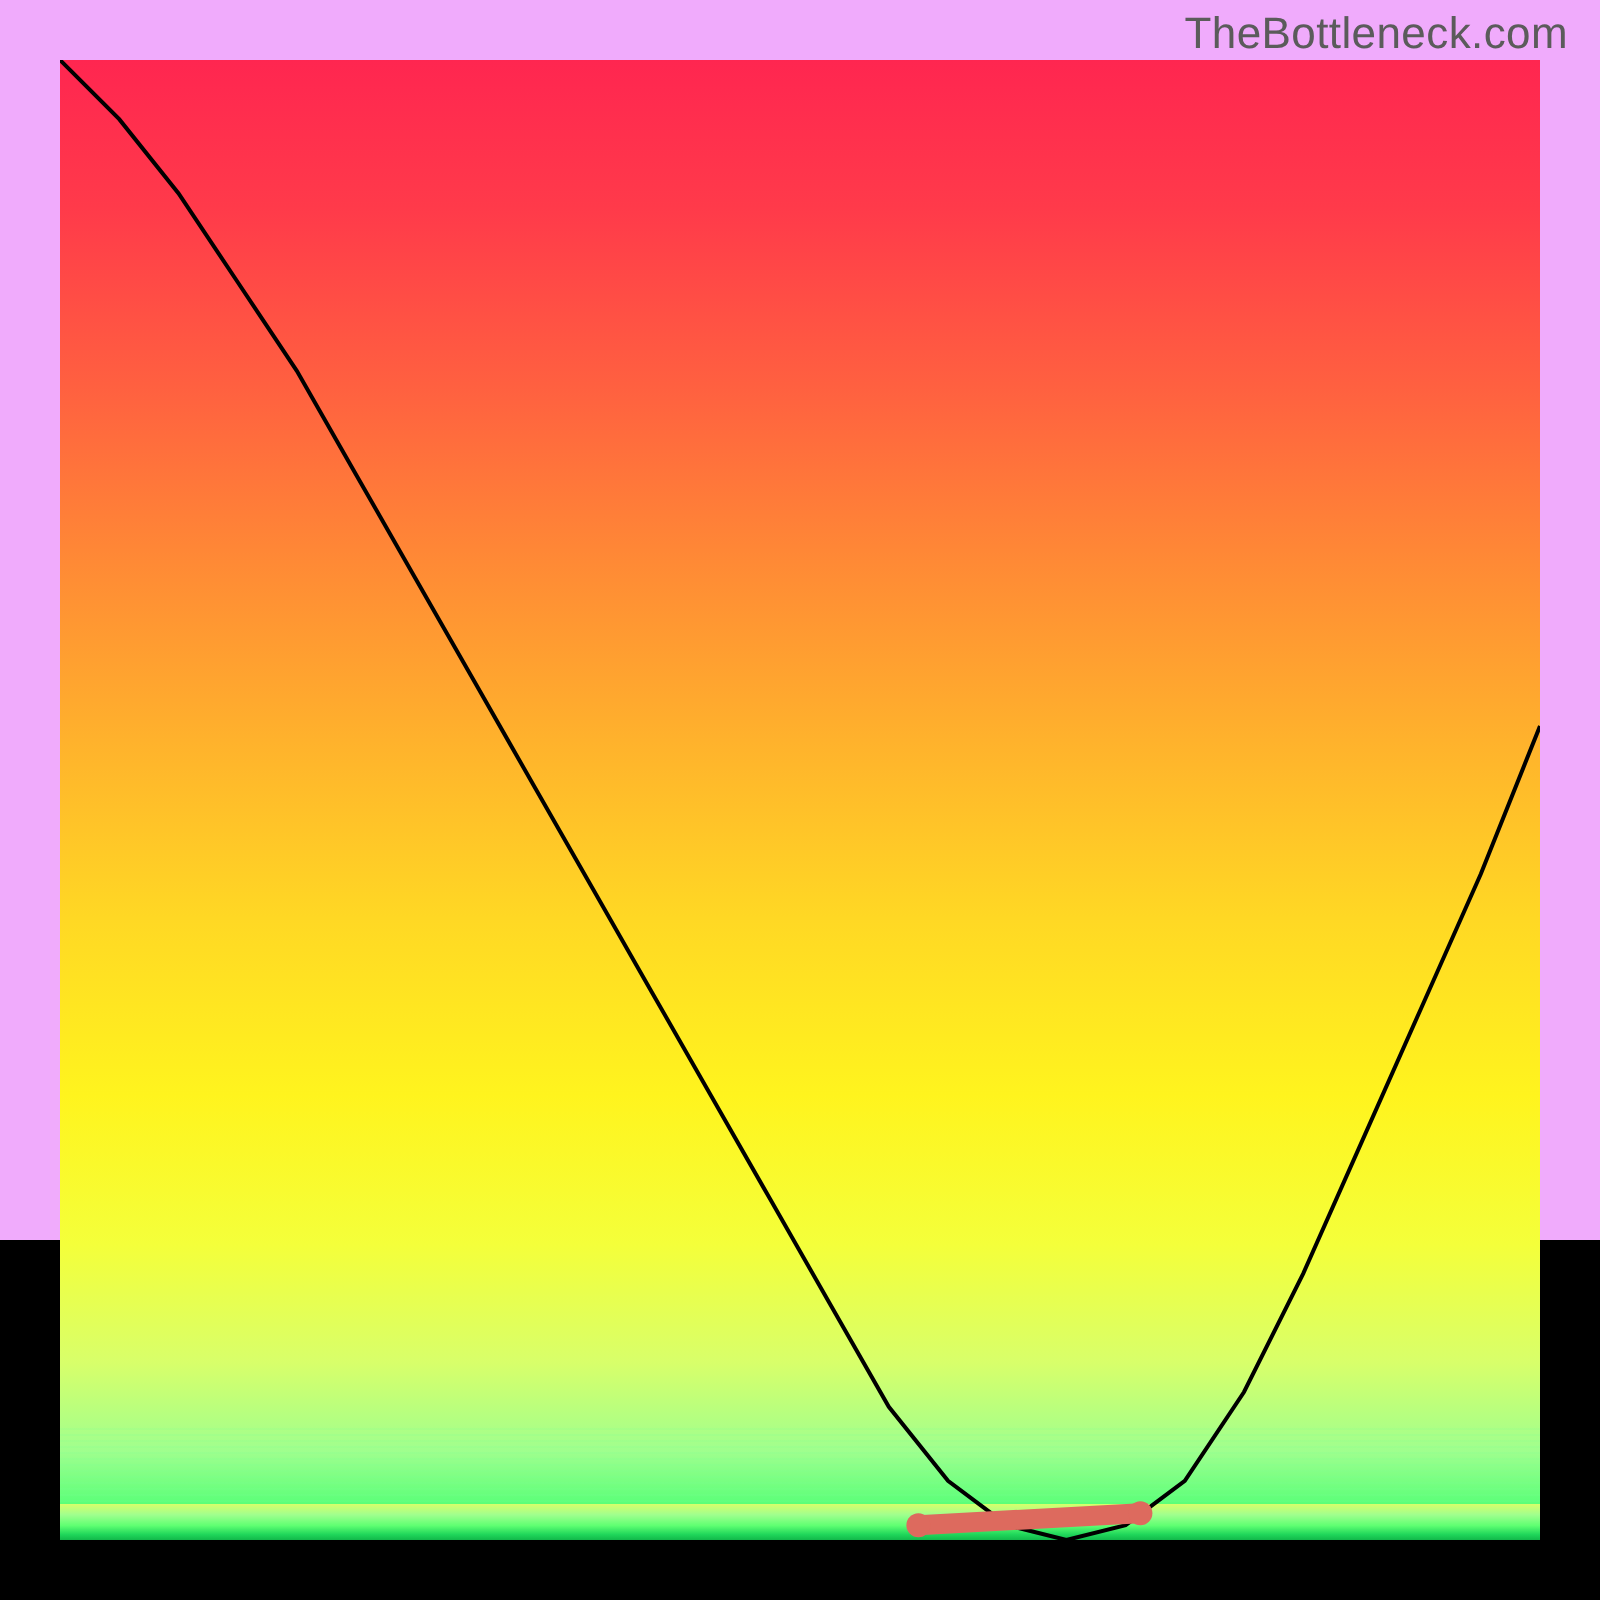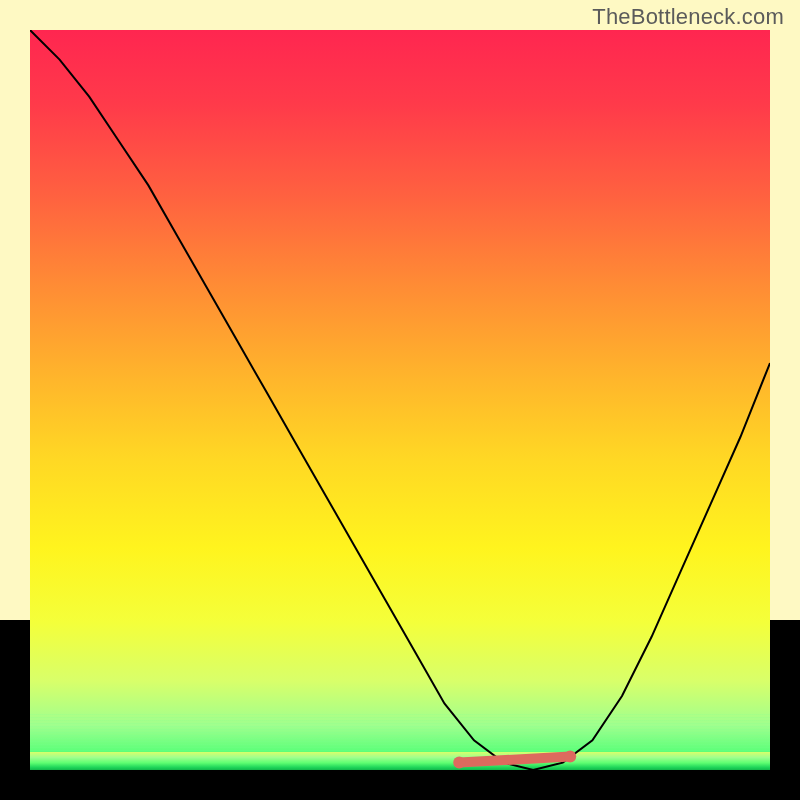--- a/index.html
+++ b/index.html
@@ -1,17 +1,17 @@
 <!DOCTYPE html>
 <html><head>
 <meta charset="utf-8">
 <style>
   * { margin: 0; padding: 0; box-sizing: border-box; }
   body { background: #000; width: 800px; height: 800px; overflow: hidden; position: relative; }
-  .frame { position: absolute; top: 0; left: 0; width: 800px; height: 620px; background: #fef9c3; }
+  .frame { position: absolute; top: 0; left: 0; width: 800px; height: 620px; background: #f0abfc; }
   .plot-area {
     position: absolute;
     top: 30px;
     left: 30px;
     width: 740px;
     height: 740px;
     background: linear-gradient(to bottom,
       #ff2650 0%,
       #ff3a4a 10%,
       #ff6040 22%,

